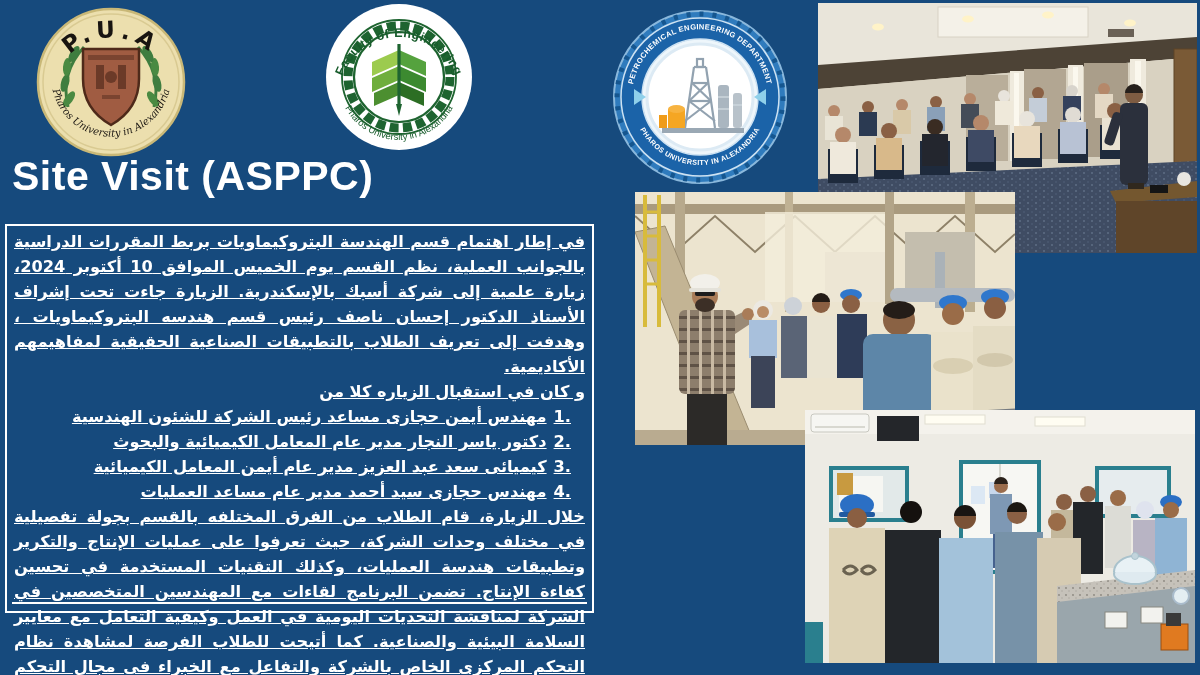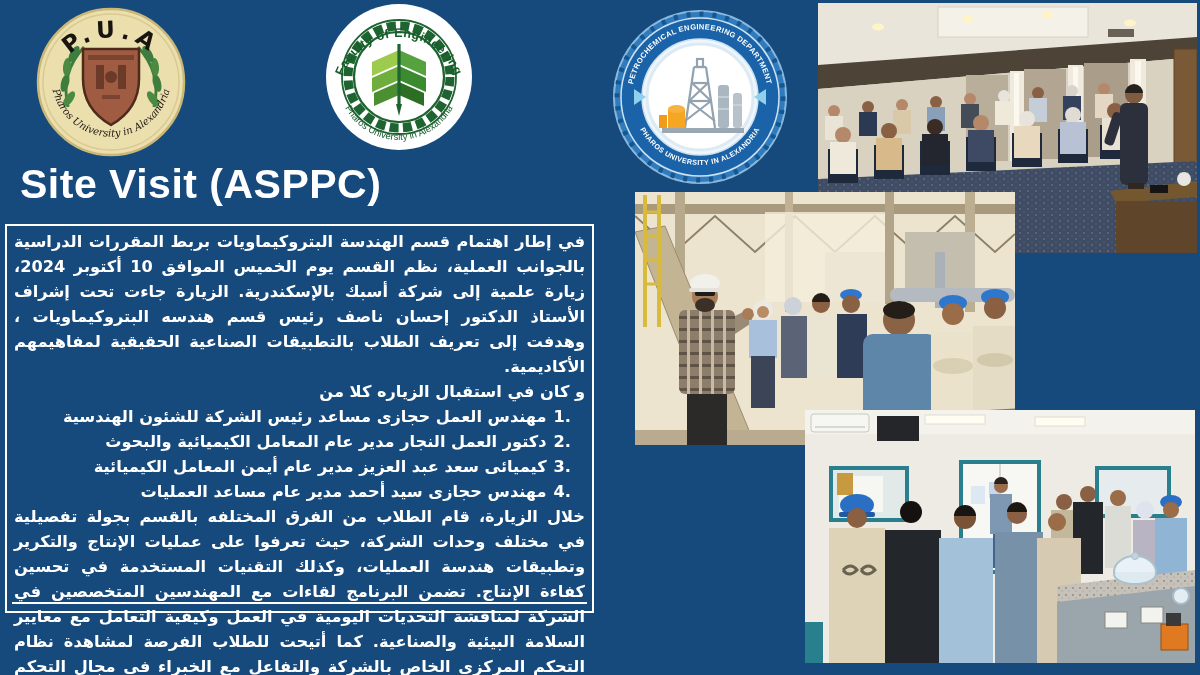--- a/index.html
+++ b/index.html
@@ -1,30 +1,30 @@
 <!DOCTYPE html>
 <html><head>
 <meta charset="utf-8">
 <style>
   html,body{margin:0;padding:0;background:#0d2c4e;}
   .slide{
     position:relative;width:1200px;height:675px;overflow:hidden;
     background:#164a7d;font-family:"DejaVu Sans",sans-serif;
   }
   .title{
-    position:absolute;left:12px;top:153px;margin:8px;
+    position:absolute;left:12px;top:153px;margin:0;
     color:#ffffff;font-family:"Liberation Sans",sans-serif;
     font-size:41px;font-weight:bold;letter-spacing:0.5px;
   }
   .textbox{
     position:absolute;left:5px;top:224px;width:589px;height:389px;
     box-sizing:border-box;border:2px solid #ffffff;
     padding:3px 7px 4px 7px;direction:rtl;color:#ffffff;
     font-family:"DejaVu Sans",sans-serif;font-weight:bold;
-    font-size:16.2px;line-height:25px;
+    font-size:16.2px;line-height:25px;text-decoration:underline;
   }
   .textbox p{margin:0;}
   .para{text-align:justify;}
   .rline{}
   .guest{display:flex;padding-right:14px;}
   .gnum{direction:ltr;unicode-bidi:isolate;margin-left:7px;}
   .box-underline{
     position:absolute;left:5px;right:5px;bottom:7px;height:0;
     border-top:2px solid #ffffff;
   }
@@ -152,25 +152,25 @@
     </text>
   </svg>
 
   <h1 class="title">Site Visit (ASPPC)</h1>
 
   <div class="textbox">
     <p class="para">في إطار اهتمام قسم الهندسة البتروكيماويات بربط المقررات الدراسية بالجوانب العملية، نظم القسم يوم الخميس الموافق 10 أكتوبر 2024، زيارة علمية إلى شركة أسبك بالإسكندرية. الزيارة جاءت تحت إشراف الأستاذ الدكتور إحسان ناصف رئيس قسم هندسه البتروكيماويات ، وهدفت إلى تعريف الطلاب بالتطبيقات الصناعية الحقيقية لمفاهيمهم الأكاديمية.</p>
     <p class="rline">و كان في استقبال الزياره كلا من</p>
     <div class="guest">
       <span class="gnum">1.</span>
-      <span class="gtxt">مهندس العمل حجازى مساعد رئيس الشركة للشئون الهندسية</span>
+      <span class="gtxt">مهندس أيمن حجازى مساعد رئيس الشركة للشئون الهندسية</span>
     </div>
     <div class="guest">
       <span class="gnum">2.</span>
-      <span class="gtxt">دكتور العمل النجار مدير عام المعامل الكيميائية والبحوث</span>
+      <span class="gtxt">دكتور ياسر النجار مدير عام المعامل الكيميائية والبحوث</span>
     </div>
     <div class="guest">
       <span class="gnum">3.</span>
       <span class="gtxt">كيميائى سعد عبد العزيز مدير عام أيمن المعامل الكيميائية</span>
     </div>
     <div class="guest">
       <span class="gnum">4.</span>
       <span class="gtxt">مهندس حجازى سيد أحمد مدير عام مساعد العمليات</span>
     </div>
     <p class="para">خلال الزيارة، قام الطلاب من الفرق المختلفه بالقسم بجولة تفصيلية في مختلف وحدات الشركة، حيث تعرفوا على عمليات الإنتاج والتكرير وتطبيقات هندسة العمليات، وكذلك التقنيات المستخدمة في تحسين كفاءة الإنتاج. تضمن البرنامج لقاءات مع المهندسين المتخصصين في الشركة لمناقشة التحديات اليومية في العمل وكيفية التعامل مع معايير السلامة البيئية والصناعية. كما أتيحت للطلاب الفرصة لمشاهدة نظام التحكم المركزي الخاص بالشركة والتفاعل مع الخبراء في مجال التحكم الآلي." و كذلك زياره المعامل المركزيه بالشركة.</p>

